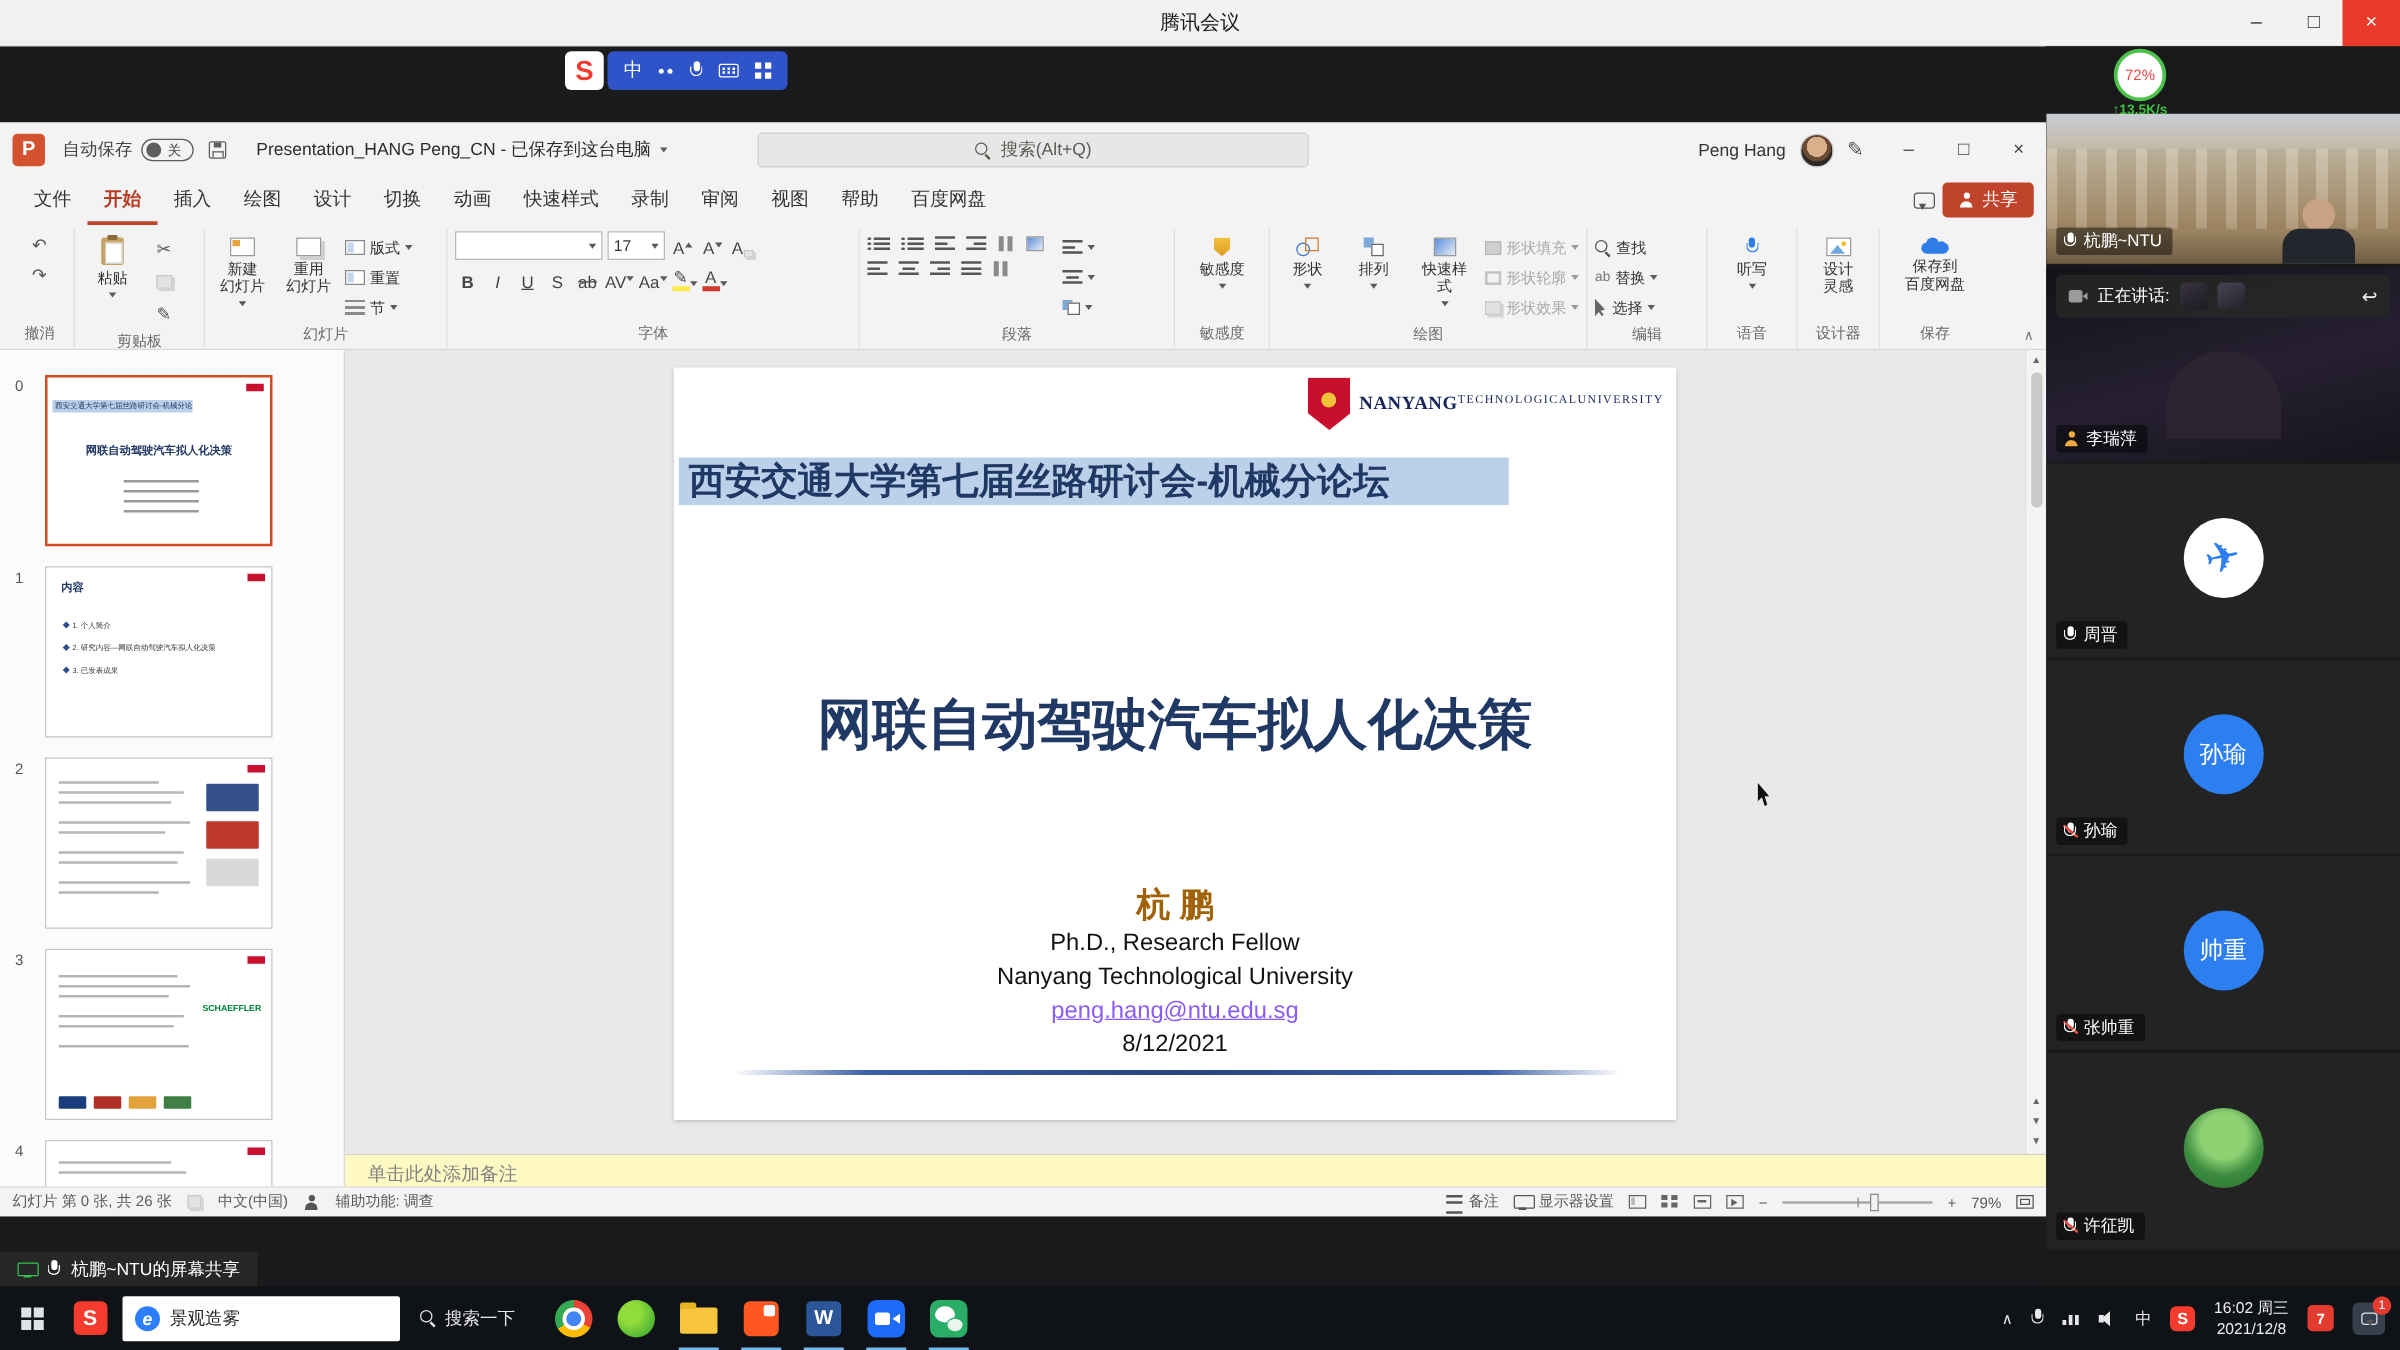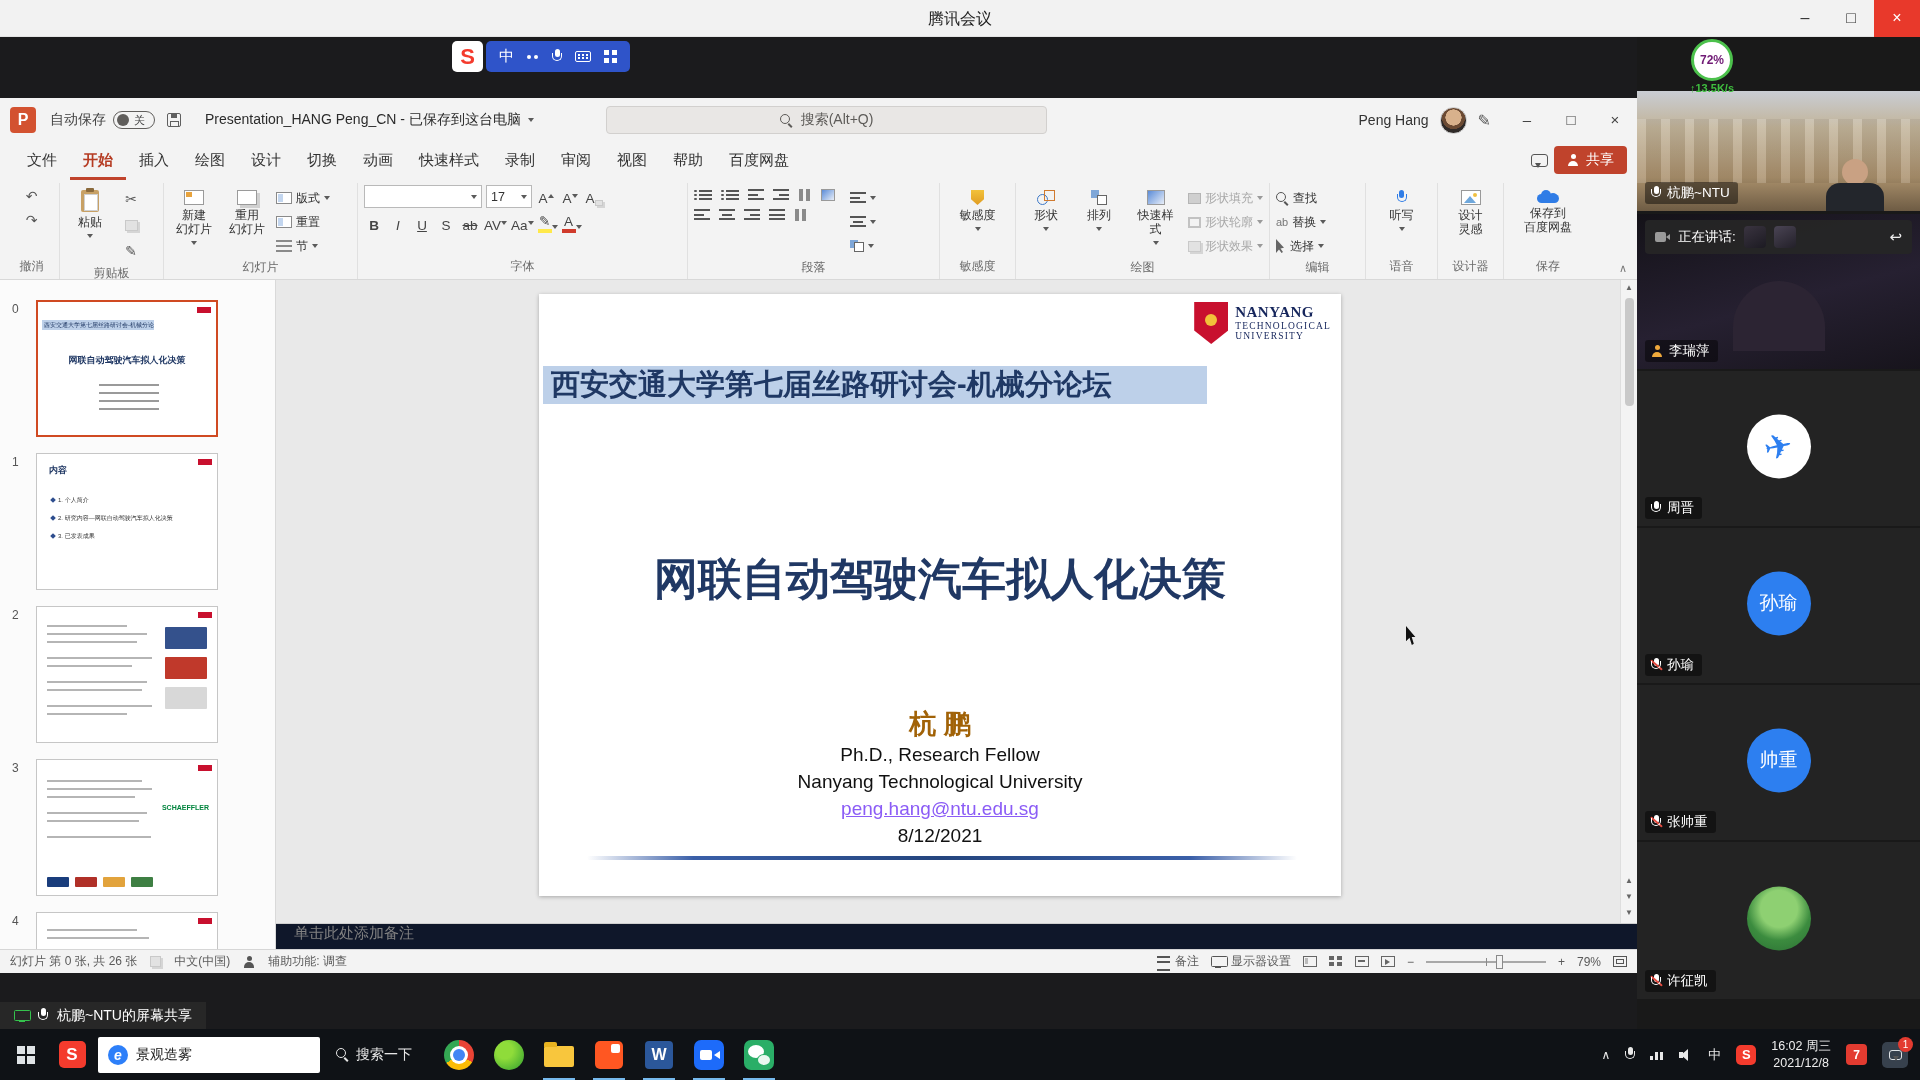--- a/index.html
+++ b/index.html
@@ -157,51 +157,51 @@
 .mini-bullet{position:absolute;left:14px;font-size:6px;color:#333;white-space:nowrap}
 .mini-bullet::before{content:"";display:inline-block;width:4px;height:4px;background:#2e4e8e;margin-right:3px;transform:rotate(45deg)}
 .ph-line{position:absolute;height:2px;background:#b5b5b5}
 .ph-block{position:absolute;border-radius:1px}
 .editor{flex:1;display:flex;flex-direction:column;min-width:0;position:relative}
 .canvas{flex:1;background:#e9e9e9;position:relative;overflow:hidden}
 .vsb{position:absolute;right:0;top:0;bottom:0;width:17px;background:#f3f3f3;border-left:1px solid #dedede;text-align:center}
 .vsb .sba{font-size:8px;color:#666;line-height:16px;display:block}
 .vsb .thumbbar{margin:2px auto;width:9px;height:108px;background:#c9c9c9;border-radius:4px}
 .vsb .bottomset{position:absolute;bottom:2px;left:0;right:0}
-.notes{height:26px;background:#0f172a;border-top:1px solid #cfcfcf;display:flex;align-items:flex-start;padding-left:18px;font-size:15px;color:#828282}
+.notes{height:26px;background:#fef9c3;border-top:1px solid #cfcfcf;display:flex;align-items:flex-end;padding-left:18px;font-size:15px;color:#828282}
 .statusbar{height:24px;background:#f3f3f3;border-top:1px solid #d6d6d6;display:flex;align-items:center;font-size:12px;color:#5a5a5a;padding:0 10px;gap:13px;white-space:nowrap}
 .sb-right{margin-left:auto;display:flex;align-items:center;gap:12px}
 .zoomtrack{width:120px;height:2px;background:#a8a8a8;position:relative}
 .zoomtick{position:absolute;left:50%;top:-3px;width:1px;height:8px;background:#8a8a8a}
 .zoomthumb{position:absolute;left:58%;top:-6px;width:7px;height:14px;background:#f3f3f3;border:1px solid #8a8a8a}
 
 
 .slide{position:absolute;left:263px;top:14px;width:802px;height:602px;background:#fff;box-shadow:0 1px 4px rgba(0,0,0,.28)}
 .ntu-logo{position:absolute;top:8px;right:10px;display:flex;gap:7px;align-items:center}
 .crest{width:34px;height:42px;background:#c8102e;clip-path:polygon(0 0,100% 0,100% 68%,50% 100%,0 68%);position:relative}
 .crest::before{content:"";position:absolute;left:11px;top:12px;width:12px;height:12px;border-radius:50%;background:#f2c23a}
-.ntu-text{display:flex;flex-direction:column;color:#16265c;font-family:"Liberation Serif",serif;line-height:1.12}
+.ntu-text{display:flex;color:#16265c;font-family:"Liberation Serif",serif;line-height:1.12}
 .ntu-text .l1{font-size:15px;font-weight:bold;letter-spacing:.5px}
 .ntu-text .l2,.ntu-text .l3{font-size:9.5px;letter-spacing:1.2px}
 .slide-band{position:absolute;left:4px;top:72px;width:664px;height:38px;background:#bdd0e9;display:flex;align-items:center;padding-left:8px;font-size:29px;font-weight:bold;color:#1f3864;white-space:nowrap}
 .slide-title{position:absolute;left:0;right:0;top:256px;text-align:center;font-size:44px;font-weight:bold;color:#203864}
 .slide-author{position:absolute;left:0;right:0;top:412px;text-align:center;font-size:27px;font-weight:bold;color:#a16207}
 .slide-role{position:absolute;left:0;right:0;top:450px;text-align:center;font-size:19px;color:#111}
 .slide-aff{position:absolute;left:0;right:0;top:477px;text-align:center;font-size:19px;color:#111}
 .slide-email{position:absolute;left:0;right:0;top:504px;text-align:center;font-size:19px;color:#8b5cf6;text-decoration:underline}
 .slide-date{position:absolute;left:0;right:0;top:531px;text-align:center;font-size:19px;color:#111}
 .slide-line{position:absolute;left:48px;right:44px;top:562px;height:4px;border-radius:2px;background:linear-gradient(90deg,rgba(56,87,154,0) 0%,#3a5fa8 15%,#24457e 50%,#3a5fa8 85%,rgba(56,87,154,0) 100%)}
 
 
 .cursor{position:absolute;left:1406px;top:626px;width:13px;height:19px;background:#111;clip-path:polygon(0 0,0 80%,27% 62%,45% 100%,60% 93%,44% 58%,72% 58%);filter:drop-shadow(0 0 1px #fff);z-index:50}
 
 
 .meet{position:absolute;left:1637px;top:37px;width:283px;height:992px;background:#191919;overflow:hidden}
 .net{position:absolute;top:2px;left:40px;width:70px;text-align:center;z-index:5}
-.net-circle{width:42px;height:42px;margin:0 auto;border-radius:50%;background:#fff;border:3px solid #4cc14c;display:flex;align-items:center;justify-content:center;font-size:12px;font-weight:bold;color:#701a75}
+.net-circle{width:42px;height:42px;margin:0 auto;border-radius:50%;background:#fff;border:3px solid #4cc14c;display:flex;align-items:center;justify-content:center;font-size:12px;font-weight:normal;color:#ef4444}
 .net-speed{margin-top:1px;font-size:11px;color:#3fbf3f;font-weight:bold}
 .pres{position:absolute;left:0;top:54px;width:283px;height:120px;background:linear-gradient(180deg,#c9cdd4 0%,#c2b49a 30%,#a98f6b 72%,#6e5c44 100%);overflow:hidden}
 .pres::before{content:"";position:absolute;left:0;top:28px;width:100%;height:64px;background:repeating-linear-gradient(90deg,rgba(255,255,255,.16) 0 9px,rgba(0,0,0,.06) 9px 24px)}
 .pres .head{position:absolute;right:52px;bottom:26px;width:26px;height:26px;border-radius:50%;background:#c9a183}
 .pres .body{position:absolute;right:36px;bottom:0;width:58px;height:28px;border-radius:14px 14px 0 0;background:#23262c}
 .vlabel{position:absolute;left:8px;bottom:7px;display:flex;align-items:center;gap:6px;background:rgba(0,0,0,.45);border-radius:3px;padding:2px 8px 2px 6px;color:#fff;font-size:13.5px;z-index:4}
 .tile{position:absolute;left:0;width:283px;height:155px;background:#232323;overflow:hidden}
 .tile .circle{position:absolute;left:50%;top:50%;transform:translate(-50%,-54%);width:64px;height:64px;border-radius:50%;display:flex;align-items:center;justify-content:center;font-size:19px;color:#fff}
 .circle.blue{background:#2d7ff0}
 .circle.white{background:#fff;color:#2d7ff0;font-size:34px}

